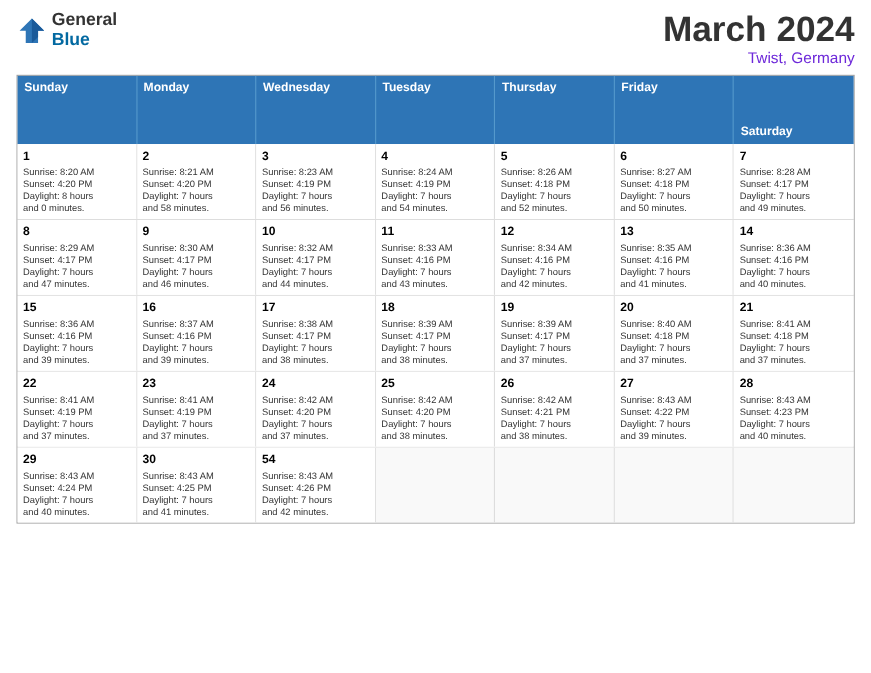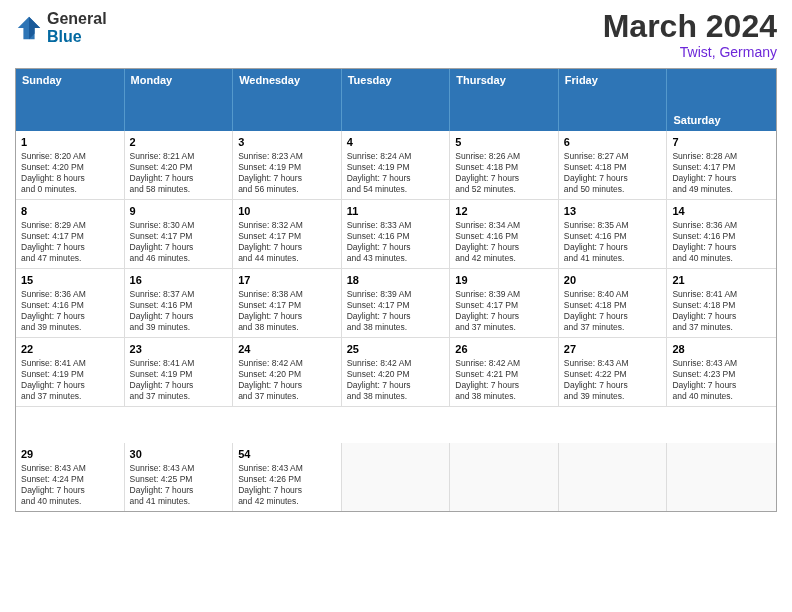--- a/index.html
+++ b/index.html
@@ -77,21 +77,21 @@
       flex: 1;
       display: flex;
       flex-direction: column;
     }
     .cal-row {
       display: grid;
       grid-template-columns: repeat(7, 1fr);
       flex: 1;
       border-bottom: 1px solid #ddd;
     }
-    .cal-row:last-child { border-bottom: none; margin-top: 36px; }
+    .cal-row:last-child { border-bottom: none; }
     .cal-cell {
       border-right: 1px solid #ddd;
       padding: 4px 5px;
       vertical-align: top;
       line-height: 1.35;
       background: #fff;
     }
     .cal-cell:last-child { border-right: none; }
     .cal-cell.empty { background: #f9f9f9; }
     .day-num {

